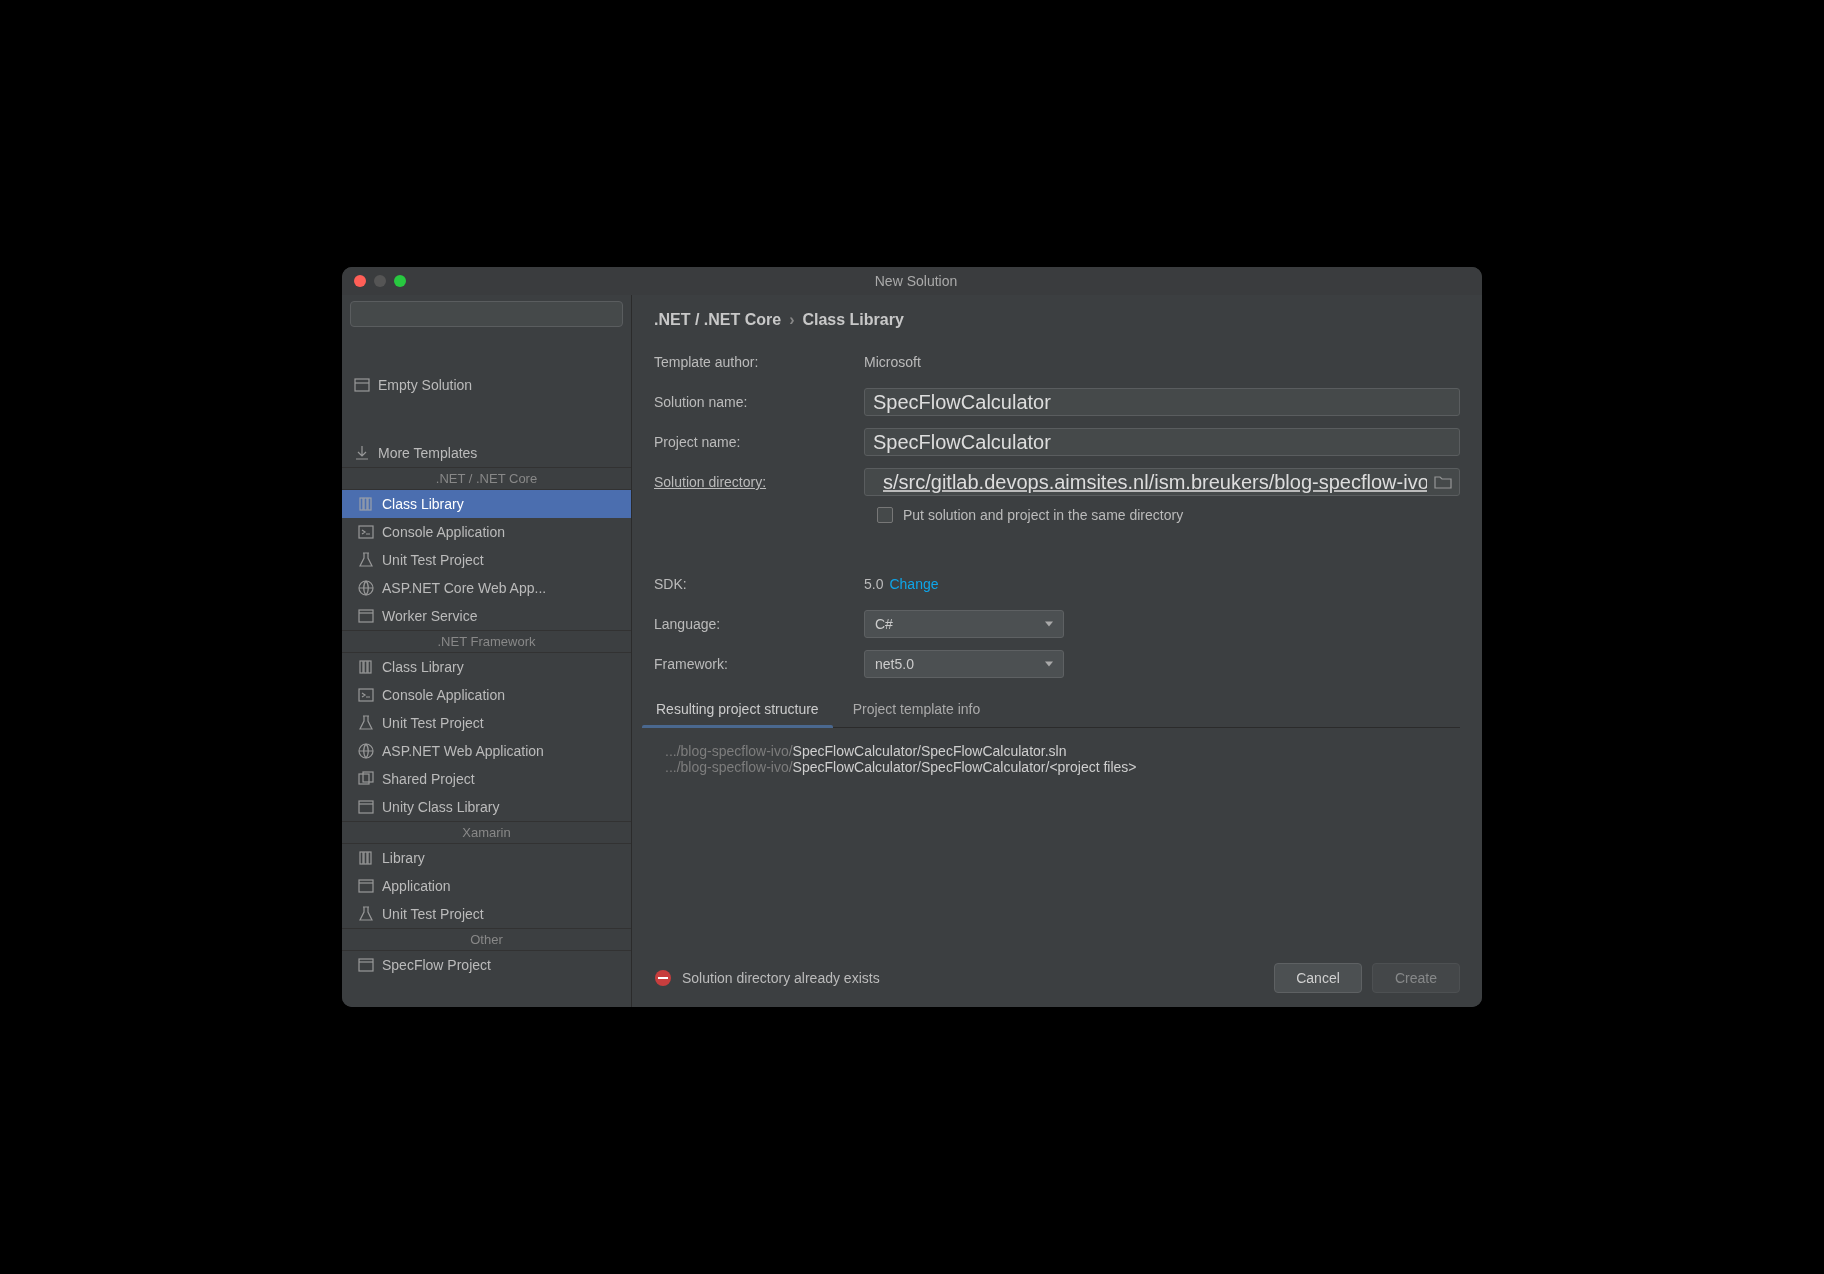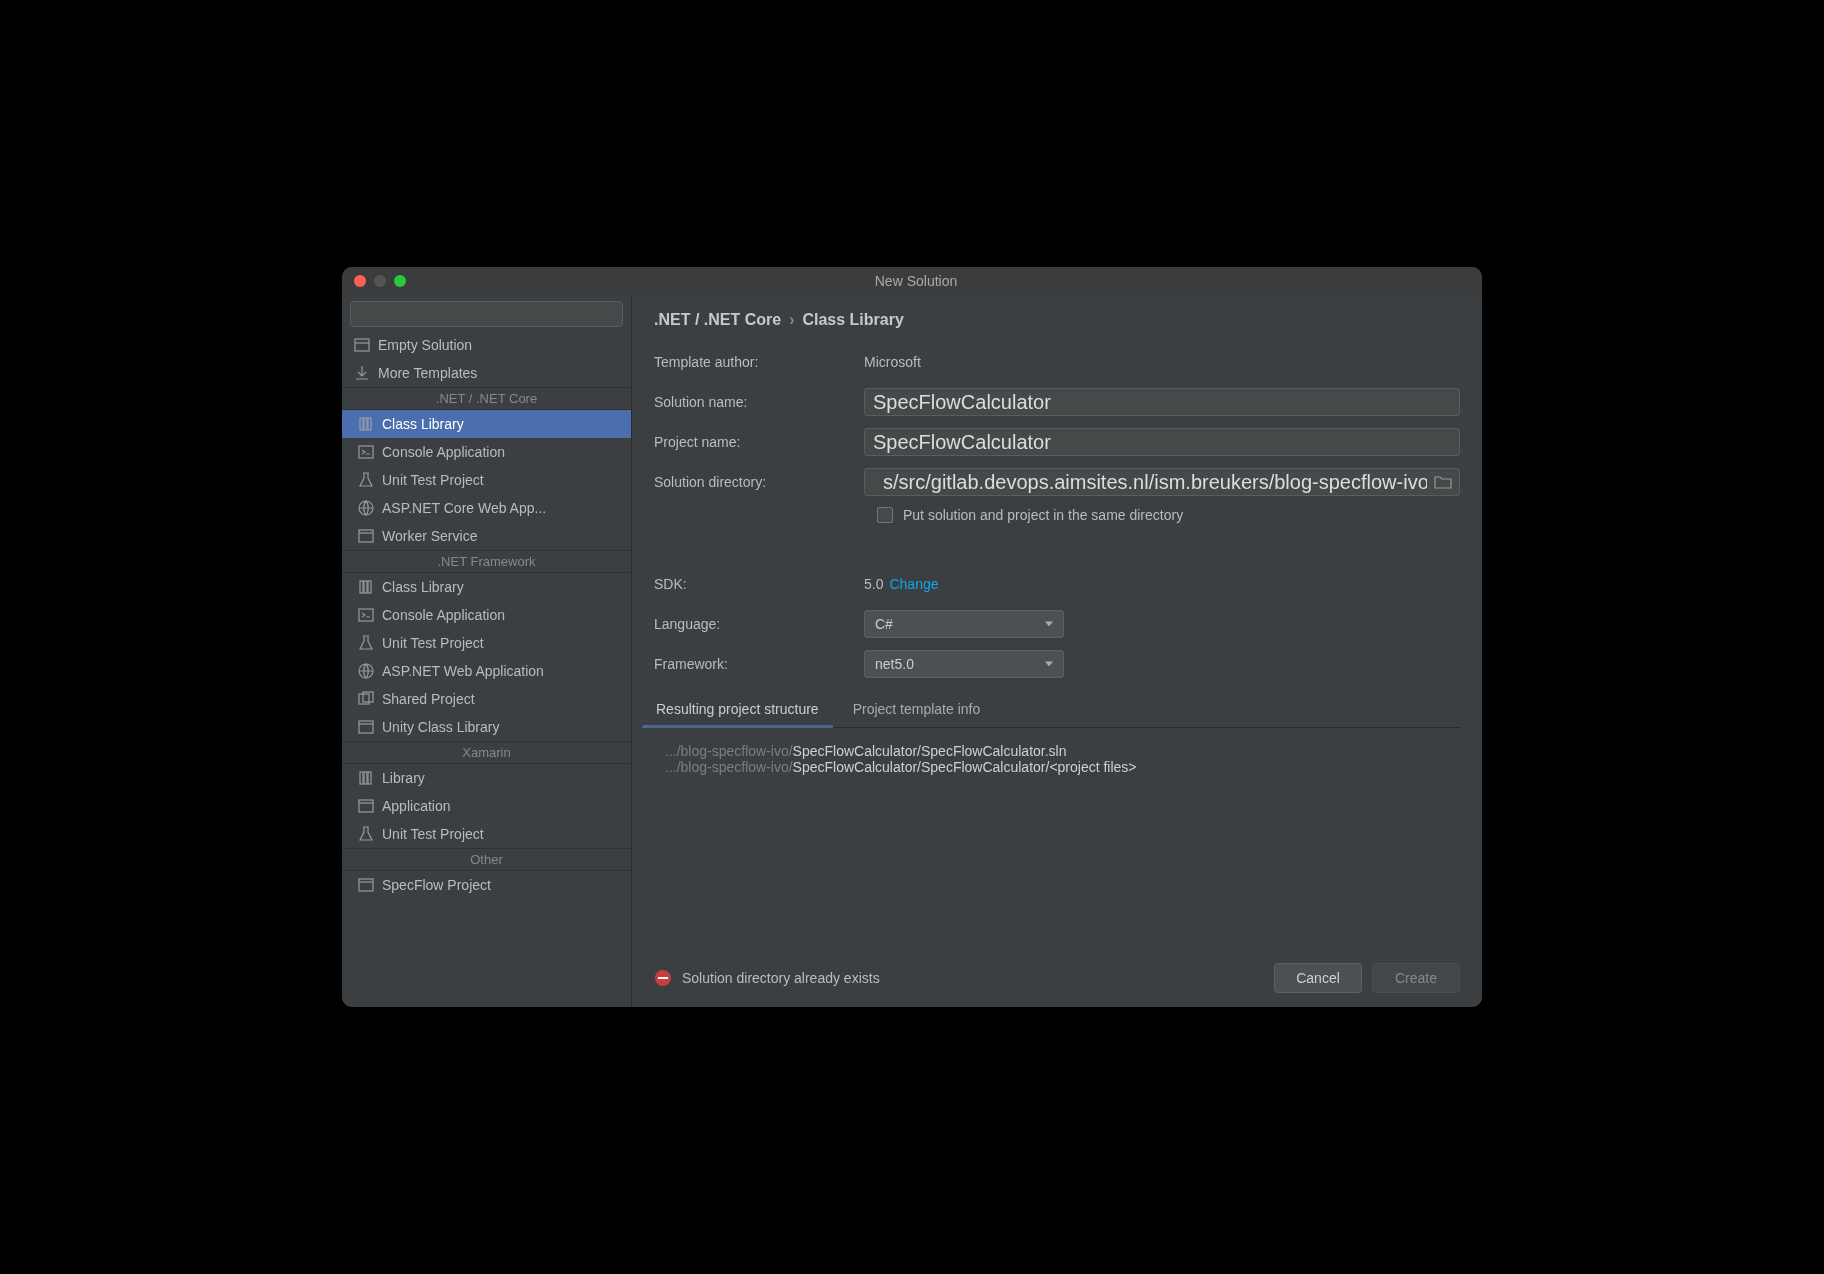--- a/index.html
+++ b/index.html
@@ -62,37 +62,37 @@
     padding: 4px 12px; font-size: 14px; color: #bbb;
     cursor: pointer; height: 28px;
   }
   .item.selected { background: #4b6eaf; color: #fff; }
   .item .ico { width: 16px; height: 16px; flex-shrink: 0; opacity: 0.85; display:flex; align-items:center; justify-content:center; }
   .group-header {
     text-align: center; color: #888; font-size: 13px;
     padding: 3px 0; background: #3c3f41;
     border-top: 1px solid #323232; border-bottom: 1px solid #323232;
   }
-  .sidebar-top .item { padding-left: 12px; }
+  .sidebar-top .item { padding-left: 12px; margin-top: 40px; }
   .indent .item { padding-left: 16px; }
 
   .main { flex: 1; padding: 16px 22px 14px; display: flex; flex-direction: column; background:#3c3f41; }
   .breadcrumb { font-size: 16px; font-weight: 600; color: #c8c8c8; margin-bottom: 18px; display:flex; align-items:center; gap:8px;}
   .breadcrumb .sep { color: #888; }
   .form { display: flex; flex-direction: column; gap: 10px; }
   .row { display: flex; align-items: center; min-height: 30px; }
   .row .label { width: 210px; color: #bbb; font-size: 14px; }
   .row .value { color: #bbb; font-size: 14px; }
   .txt-input {
     flex: 1; height: 28px; background: #45494a;
     border: 1px solid #5a5d5f; border-radius: 3px;
     color: #ddd; padding: 0 8px; font-size: 20px;
   }
   .dir-row .txt-input { padding-right: 32px; padding-left: 18px; }
-  .dir-row { position: relative; }
+  .dir-row { position: relative; text-decoration: underline; }
   .browse-icon { position: absolute; right: 8px; width:18px; height:18px; opacity:0.8; cursor:pointer;}
   .checkbox-row { display:flex; align-items:center; gap:10px; margin-left: 210px; color:#bbb;padding-left:13px;}
   .checkbox { width:16px; height:16px; border:1px solid #777; border-radius:2px; background:#45494a; cursor:pointer;}
   .sdk-row .value { display:flex; gap:6px; align-items:center;}
   .link { color: #0ea5e9; cursor:pointer; }
   .select {
     width: 200px; height: 28px; background: #4c5052;
     border: 1px solid #5e6163; border-radius: 3px;
     color: #ccc; padding: 0 28px 0 10px; font-size: 14px;
     position: relative; display:flex; align-items:center; cursor:pointer;

